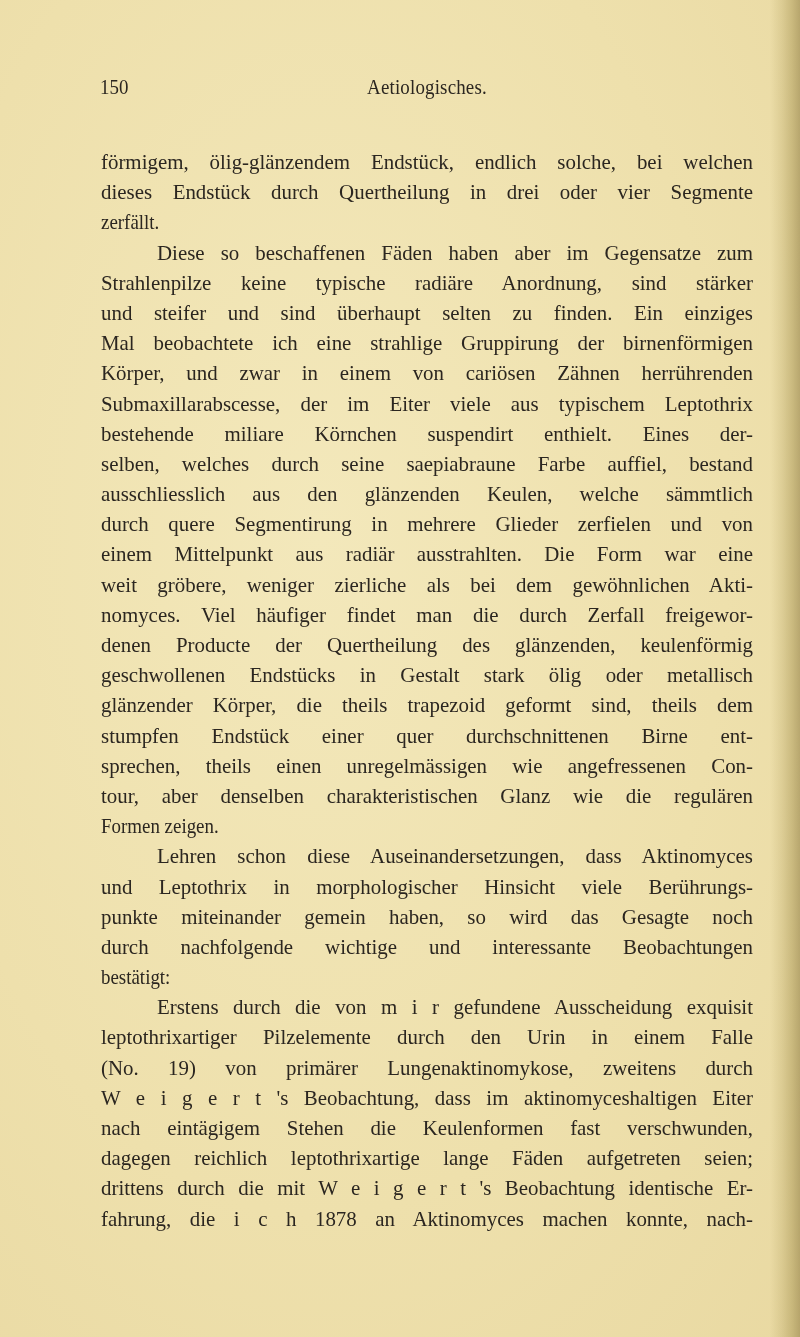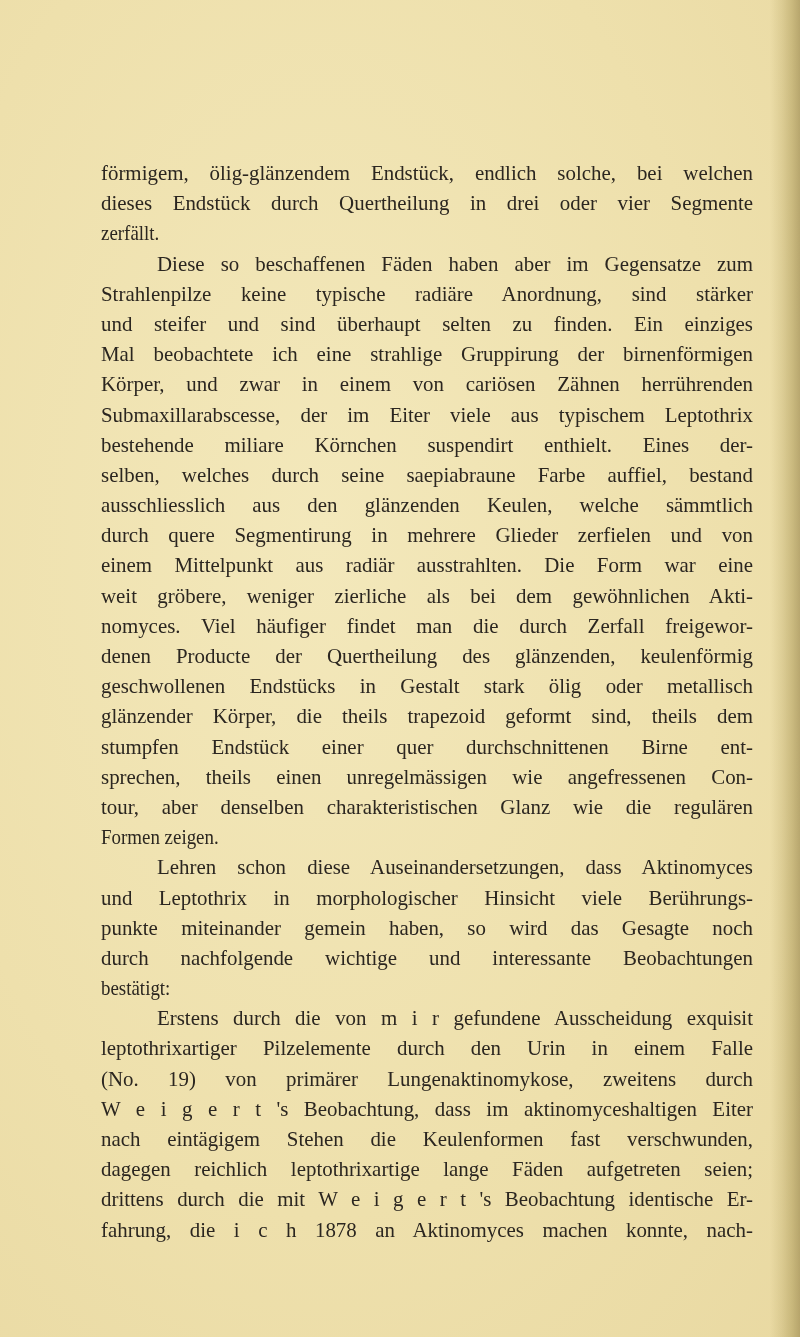--- a/index.html
+++ b/index.html
@@ -46,21 +46,20 @@
       text-align: center;
       transform: scaleX(0.86);
       font-size: 22px;
       letter-spacing: 0.2px;
     }
     .body-text {
       position: absolute;
       top: 147px;
       left: 101px;
       width: 652px;
-      margin-top: 11px;
     }
     .line {
       display: block;
       height: 30.2px;
       line-height: 30.2px;
       font-size: 22px;
       white-space: nowrap;
       text-align: justify;
       text-align-last: justify;
       transform-origin: left center;
@@ -69,20 +68,24 @@
       text-align-last: left;
     }
     .line.indent {
       padding-left: 56px;
     }
   </style>
 </head>
 <body>
 
 <div class="page">
+  <div class="running-head">
+    <span class="page-number">150</span>
+    <span class="head-title">Aetiologisches.</span>
+  </div>
 
   <div class="body-text" id="body-text">
       <div class="line" style="width: 686.316px; padding-left: 0px; box-sizing: border-box; transform: scaleX(0.95);">förmigem, ölig-glänzendem Endstück, endlich solche, bei welchen</div>
       <div class="line" style="width: 686.316px; padding-left: 0px; box-sizing: border-box; transform: scaleX(0.95);">dieses Endstück durch Quertheilung in drei oder vier Segmente</div>
       <div class="line last" style="width: 758.14px; padding-left: 0px; box-sizing: border-box; transform: scaleX(0.86);">zerfällt.</div>
       <div class="line indent" style="width: 686.316px; padding-left: 58.9474px; box-sizing: border-box; transform: scaleX(0.95);">Diese so beschaffenen Fäden haben aber im Gegensatze zum</div>
       <div class="line" style="width: 686.316px; padding-left: 0px; box-sizing: border-box; transform: scaleX(0.95);">Strahlenpilze keine typische radiäre Anordnung, sind stärker</div>
       <div class="line" style="width: 686.316px; padding-left: 0px; box-sizing: border-box; transform: scaleX(0.95);">und steifer und sind überhaupt selten zu finden. Ein einziges</div>
       <div class="line" style="width: 686.316px; padding-left: 0px; box-sizing: border-box; transform: scaleX(0.95);">Mal beobachtete ich eine strahlige Gruppirung der birnenförmigen</div>
       <div class="line" style="width: 686.316px; padding-left: 0px; box-sizing: border-box; transform: scaleX(0.95);">Körper, und zwar in einem von cariösen Zähnen herrührenden</div>

